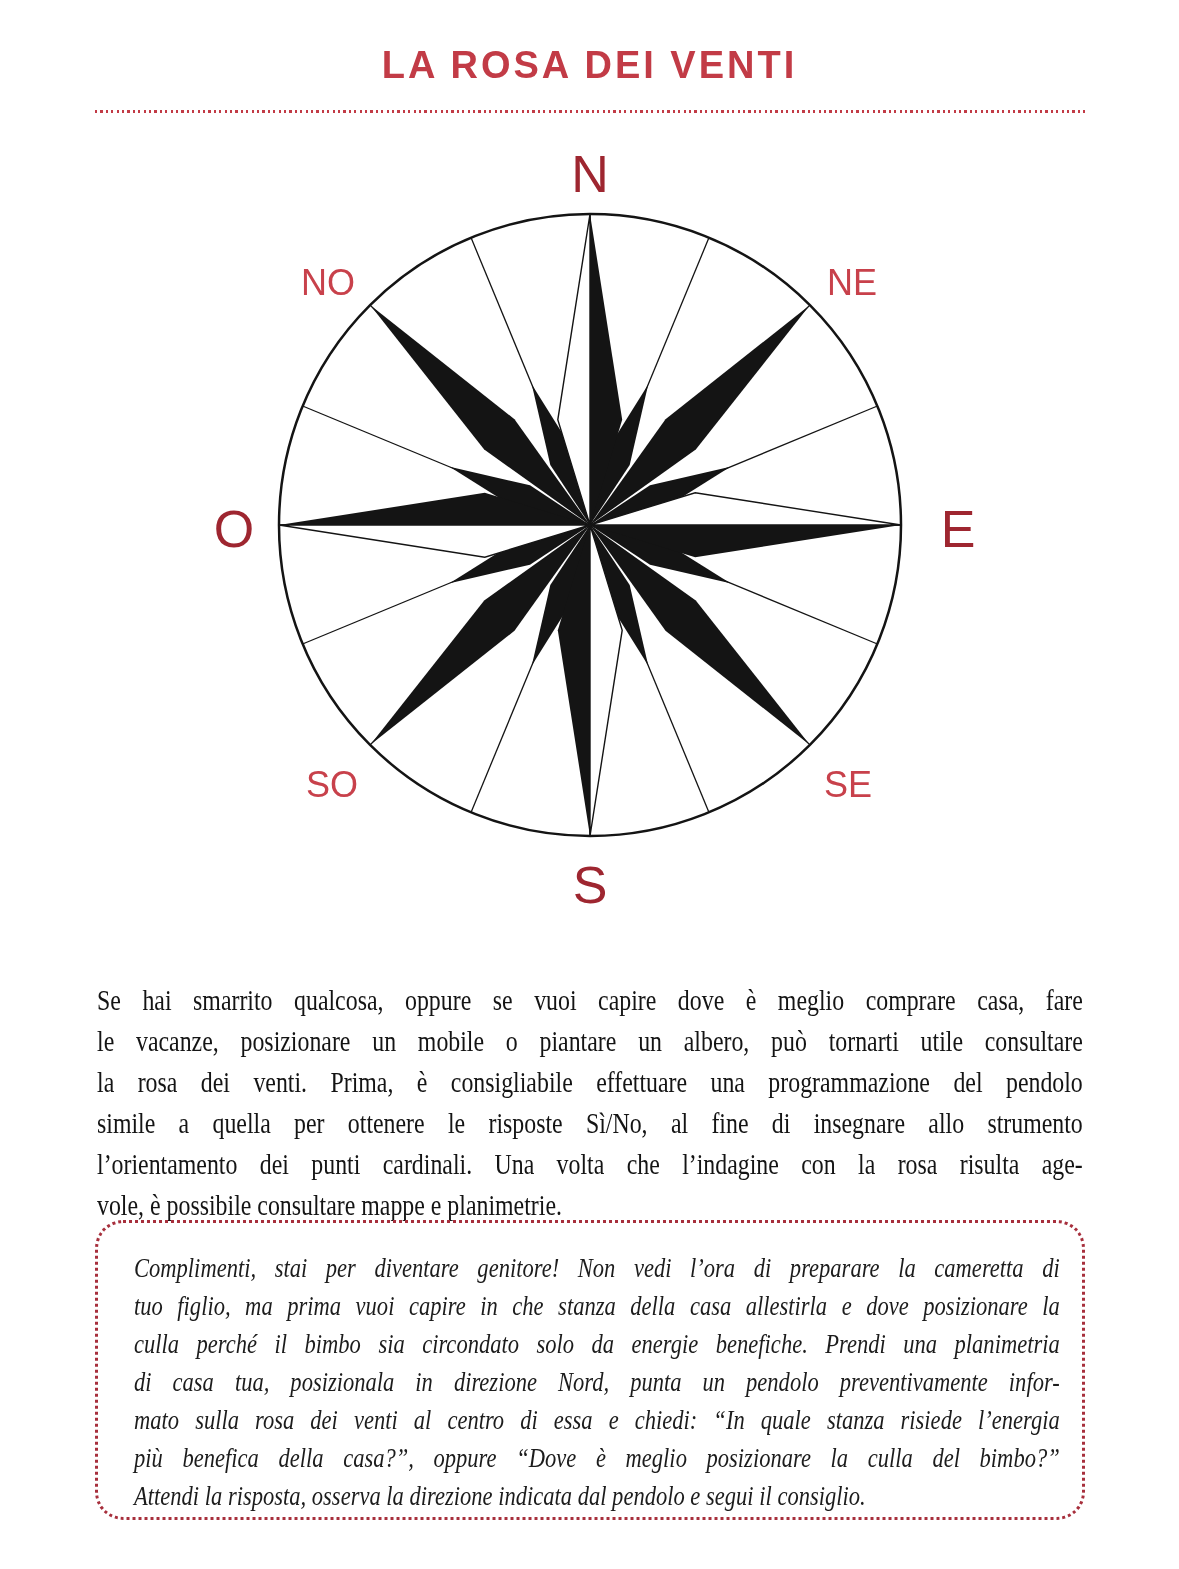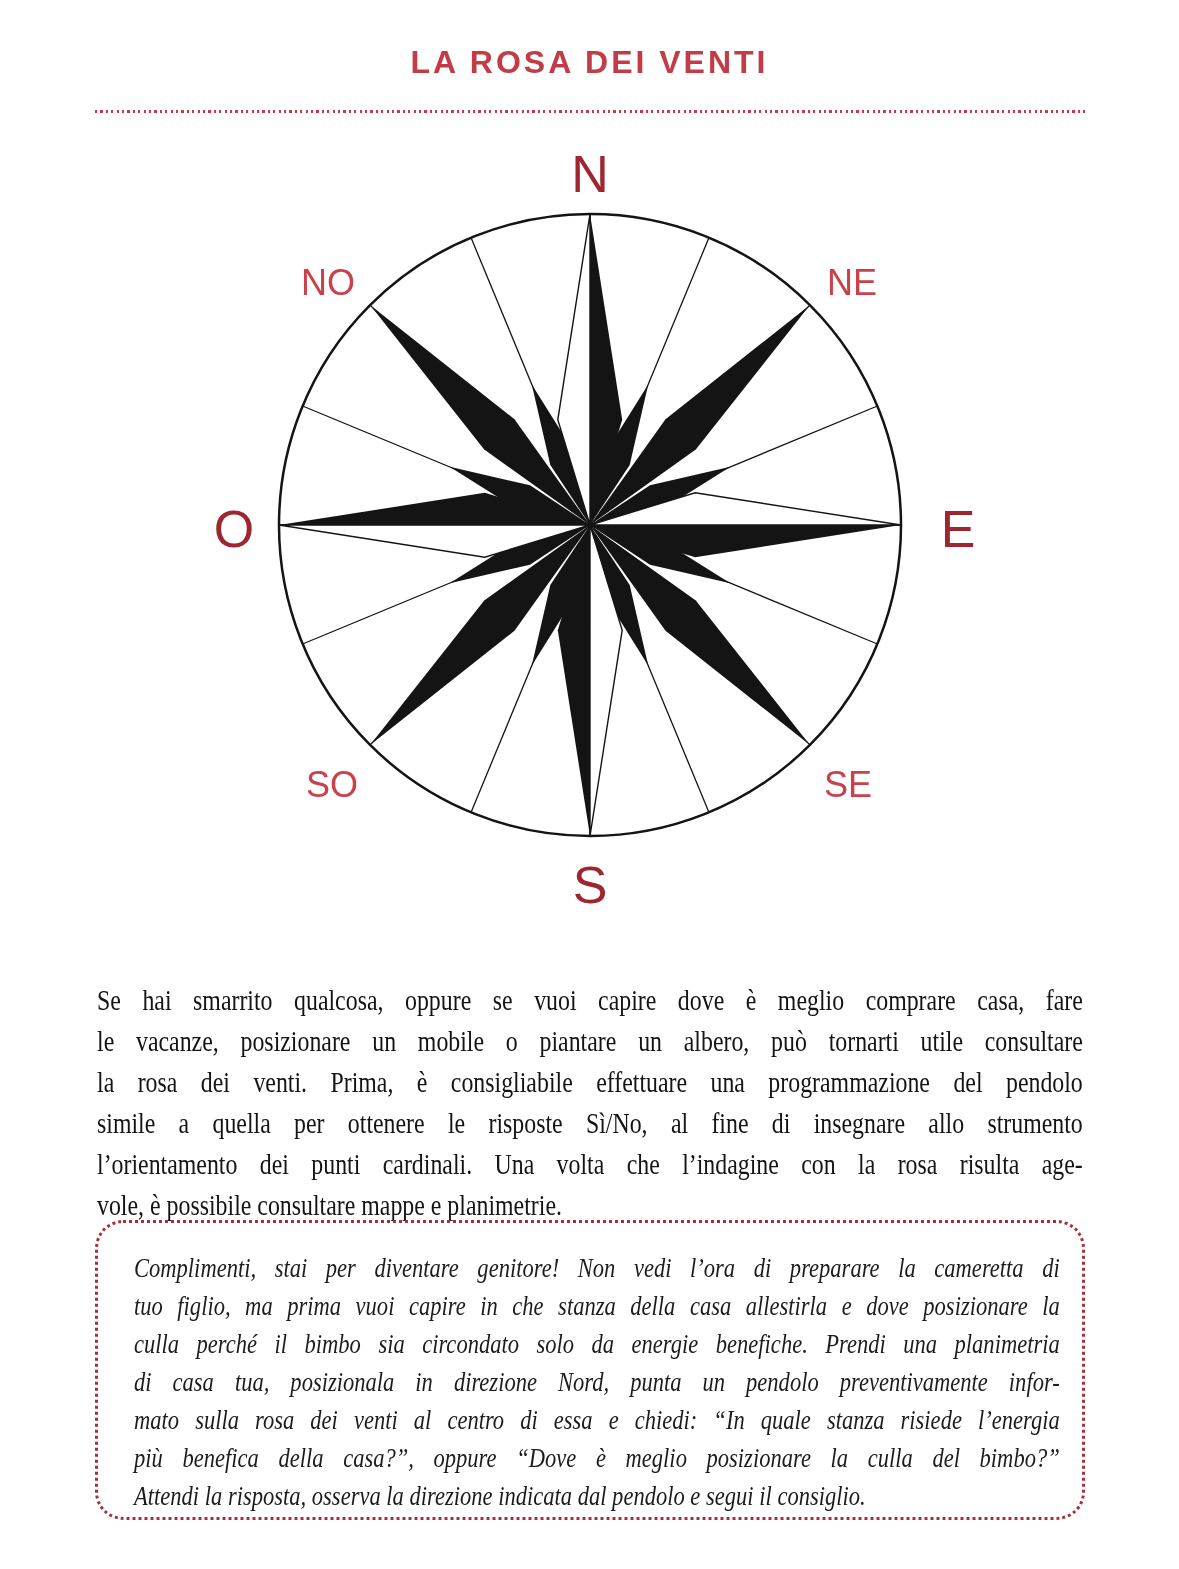--- a/index.html
+++ b/index.html
@@ -16,21 +16,21 @@
     width:1179px;height:1569px;
     background:var(--paper);
     margin:0 auto;
     overflow:hidden;
     font-family:"Liberation Serif", serif;
   }
   .title{
     position:absolute;top:44px;left:0;width:100%;
     text-align:center;
     font-family:"Liberation Sans", sans-serif;
-    font-size:32px;font-weight:600;letter-spacing:3px;
+    font-size:38px;font-weight:600;letter-spacing:3px;
     color:var(--title_red);
   }
   .dotted-rule{
     position:absolute;top:110px;left:95px;width:990px;height:3px;
     background:repeating-linear-gradient(to right, var(--title_red) 0 2.2px, transparent 2.2px 5.4px);
   }
   .rose-svg{position:absolute;left:140px;top:115px;width:900px;height:820px;}
   .rose-svg .hairline{stroke:var(--ink);stroke-width:1.3;}
   .rose-svg .rim{fill:none;stroke:var(--ink);stroke-width:2.5;}
   .rose-svg .blackfill{fill:var(--ink);stroke:none;}

